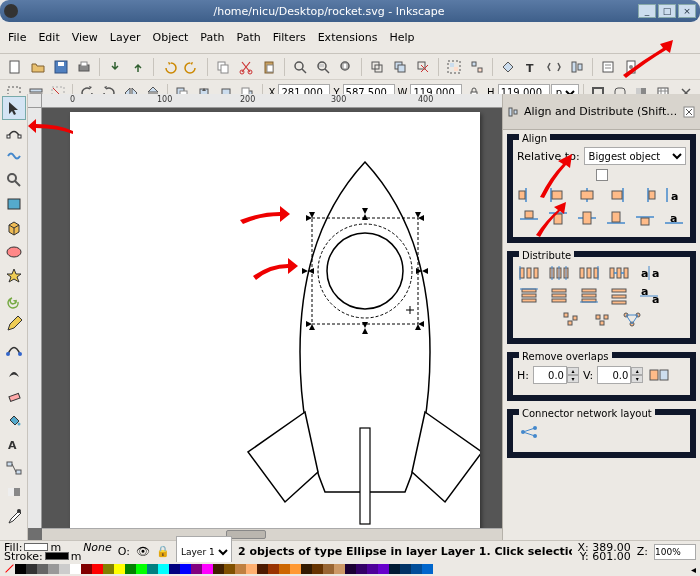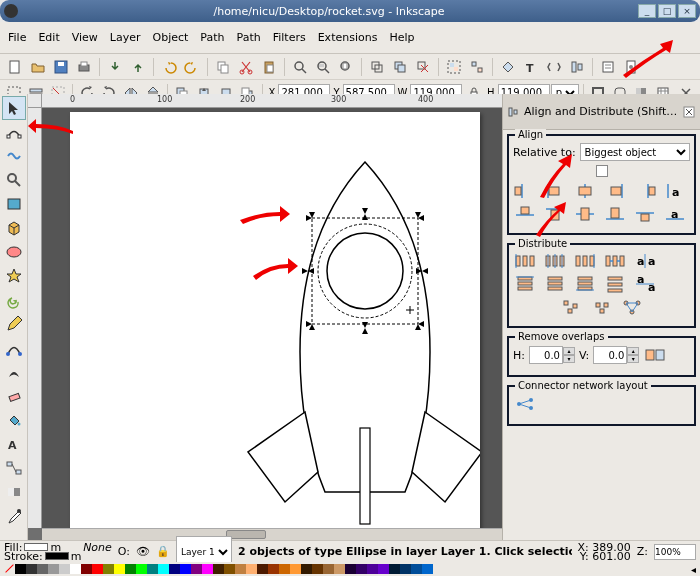--- a/index.html
+++ b/index.html
@@ -29,21 +29,21 @@
 .canvas { position: absolute; top: 14px; left: 14px; right: 0; bottom: 12px; background: #555; overflow:hidden; }
 .page { position: absolute; top: 4px; left: 28px; width: 410px; height: 420px; background: #fff; box-shadow: 2px 2px 4px rgba(0,0,0,0.4); }
 .hruler-labels { position:relative; width:100%; height:100%;}
 .hruler-labels span { position:absolute; top:1px; font-size:8px; }
 .hscroll { position:absolute; bottom:0; left:14px; right:0; height:12px; background:#d8d4cd; border-top:1px solid #aaa;}
 .hscroll-thumb{ position:absolute; left:40%; top:1px; width:40px; height:9px; background:#bab6af; border:1px solid #888; border-radius:2px;}
 .sidepanel { width: 198px; background: #ece9e4; border-left: 1px solid #b5b1a9; display: flex; flex-direction: column; font-size: 10px; }
 .sidepanel .ptitle { height: 36px; background: #d8d4cd; display: flex; align-items: center; padding: 0 4px; border-bottom: 1px solid #b5b1a9; }
 .sidepanel .ptitle .iconbtn { width:14px; height:14px; margin-right:3px; display:flex; align-items:center; justify-content:center;}
 .sidepanel .ptitle .closebtn { width:14px; height:14px; display:flex; align-items:center; justify-content:center; cursor:pointer;}
-.sidepanel .sect { border: 2px solid #0f172a; margin: 4px; padding: 3px 4px 6px; position: relative; }
+.sidepanel .sect { border: 6px solid #0f172a; margin: 4px; padding: 3px 4px 6px; position: relative; }
 .sidepanel .sect .stitle { position: absolute; top: -7px; left: 6px; background: #ece9e4; padding: 0 3px; font-size: 10px; }
 .sidepanel .row { display: flex; align-items: center; margin: 4px 0; gap: 4px; }
 .sidepanel select { flex:1; height: 18px; border: 1px solid #aaa; background: #fff; font-size: 10px; }
 .sidepanel .iconrow { display: flex; gap: 6px; margin: 3px 0; justify-content: flex-start; }
 .sidepanel .aicon { width: 24px; height: 20px; display: flex; align-items: center; justify-content: center; cursor: pointer; }
 .sidepanel .aicon svg { width: 22px; height: 18px; }
 .sidepanel input.spin { width: 34px; height: 18px; border: 1px solid #aaa; font-size: 10px; text-align:right; padding-right:2px;}
 .sidepanel .spinwrap { display:flex; align-items:center; }
 .sidepanel .spinbtns { display:flex; flex-direction:column; }
 .sidepanel .spinbtns div{ width:12px; height:8px; border:1px solid #aaa; background:#ddd; font-size:6px; line-height:6px; text-align:center;}

